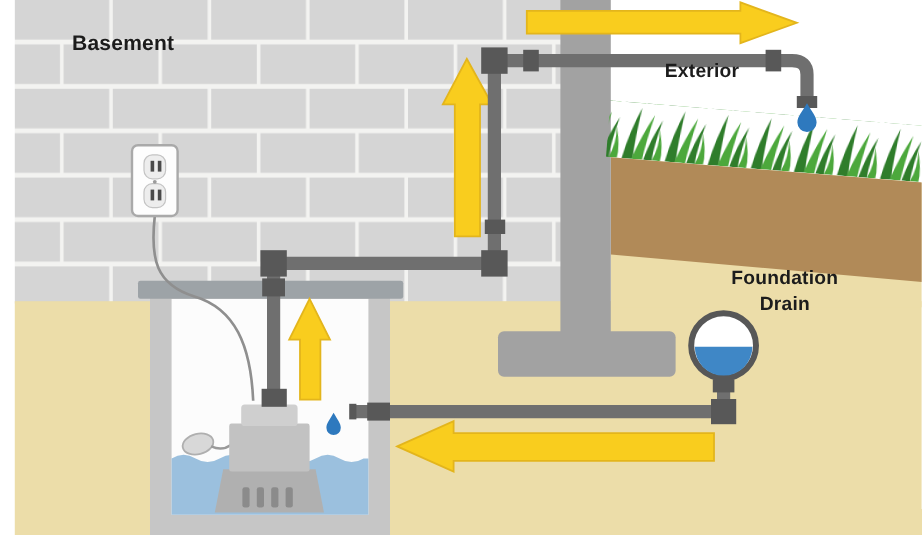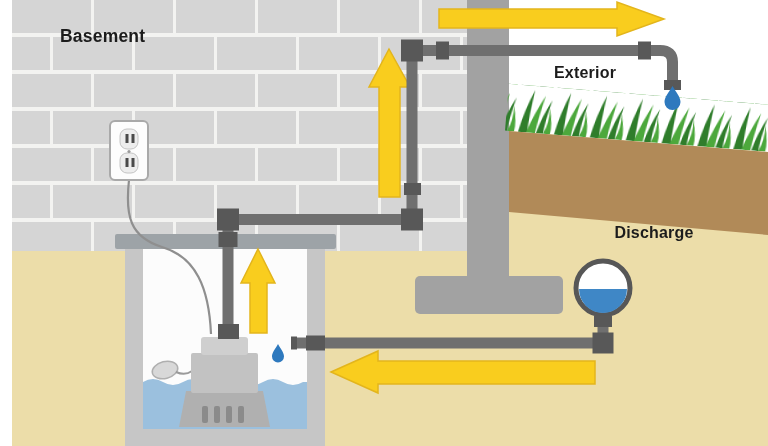--- a/index.html
+++ b/index.html
@@ -139,18 +139,19 @@
     <rect class="joint" x="424" y="41.5" width="13" height="18"></rect>
     <rect class="joint" x="626" y="41.5" width="13" height="18"></rect>
     <rect class="joint" x="652" y="80" width="17" height="10"></rect>
   </g>
 
   <path class="drop" d="M660.5,86 C656.5,93 652.5,97 652.5,102 A8,8 0 0 0 668.5,102 C668.5,97 664.5,93 660.5,86 Z"></path>
   <path class="drop" d="M266,344 C263,349.5 260,352.5 260,356.5 A6,6 0 0 0 272,356.5 C272,352.5 269,349.5 266,344 Z"></path>
 </svg>
 
 <div class="lbl big" style="left:48px; top:26px">Basement</div>
-<div class="lbl" style="left:542px; top:64px">Exterior</div>
+<div class="lbl" style="left:542px; top:51px">Exterior</div>
 <div class="lbl center" style="left:582px; top:222px; width:120px">
-  <div class="line">Discharge</div>
+  <div class="line">Foundation</div>
+  <div class="line">Drain</div>
 </div>
 
 </div>
 
 </body></html>

